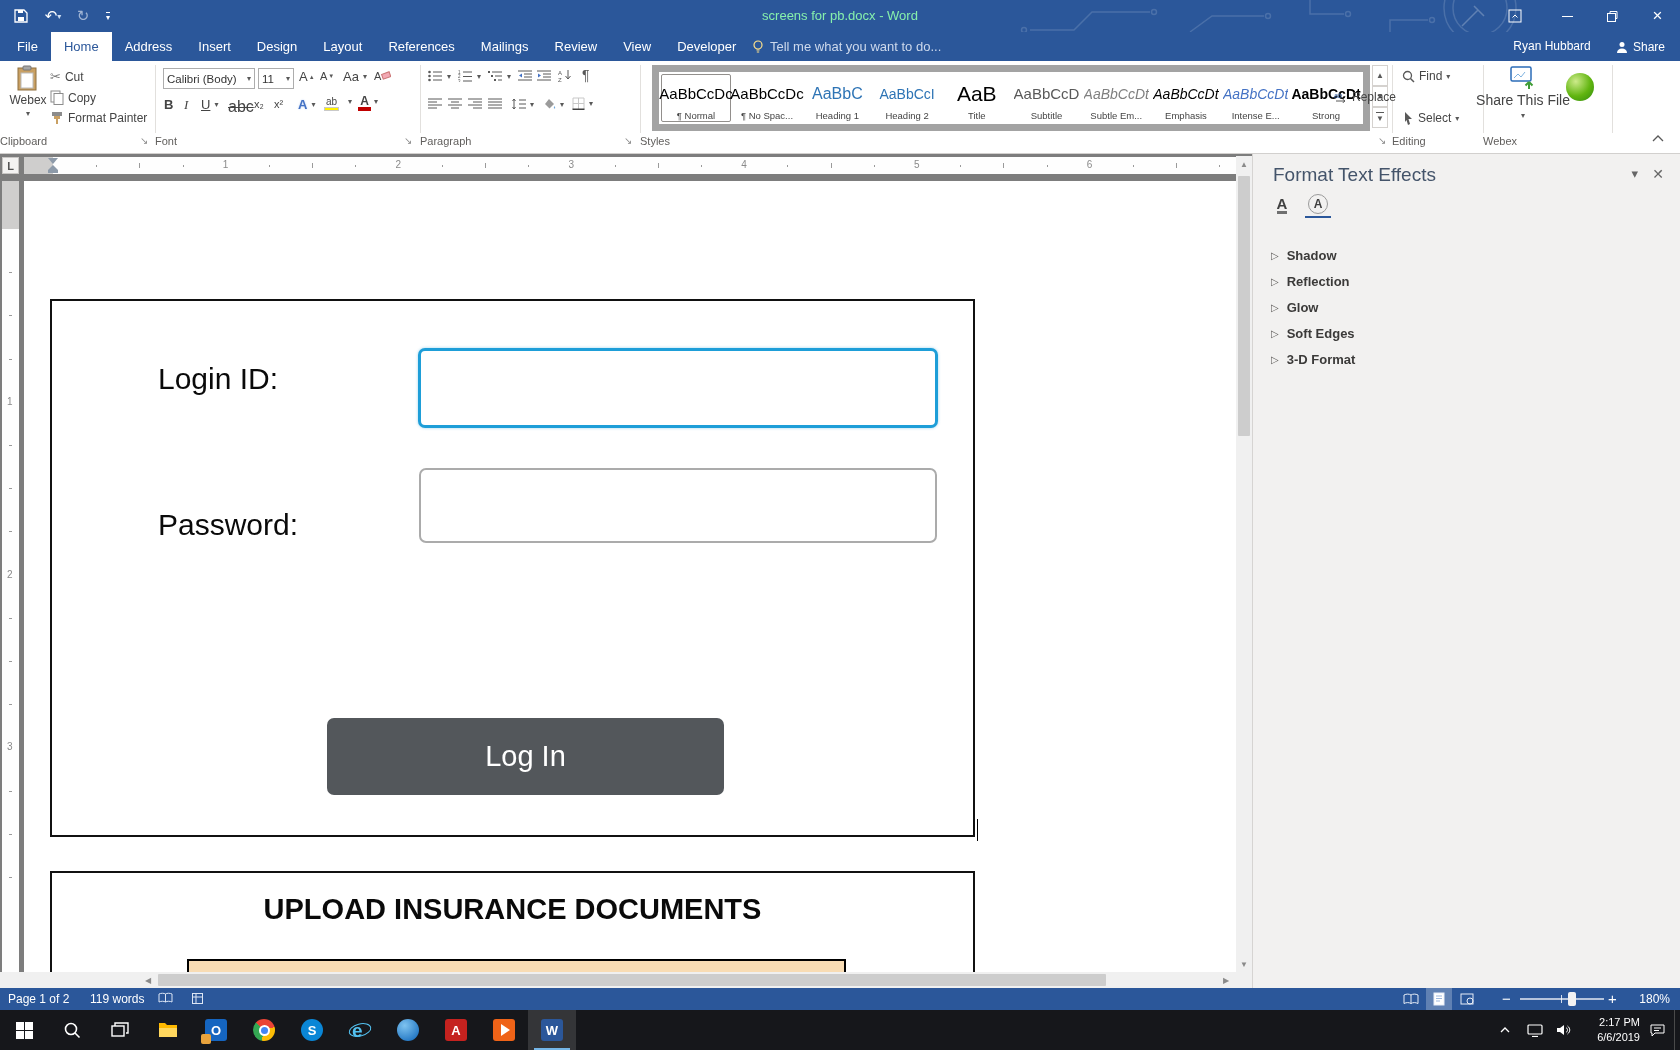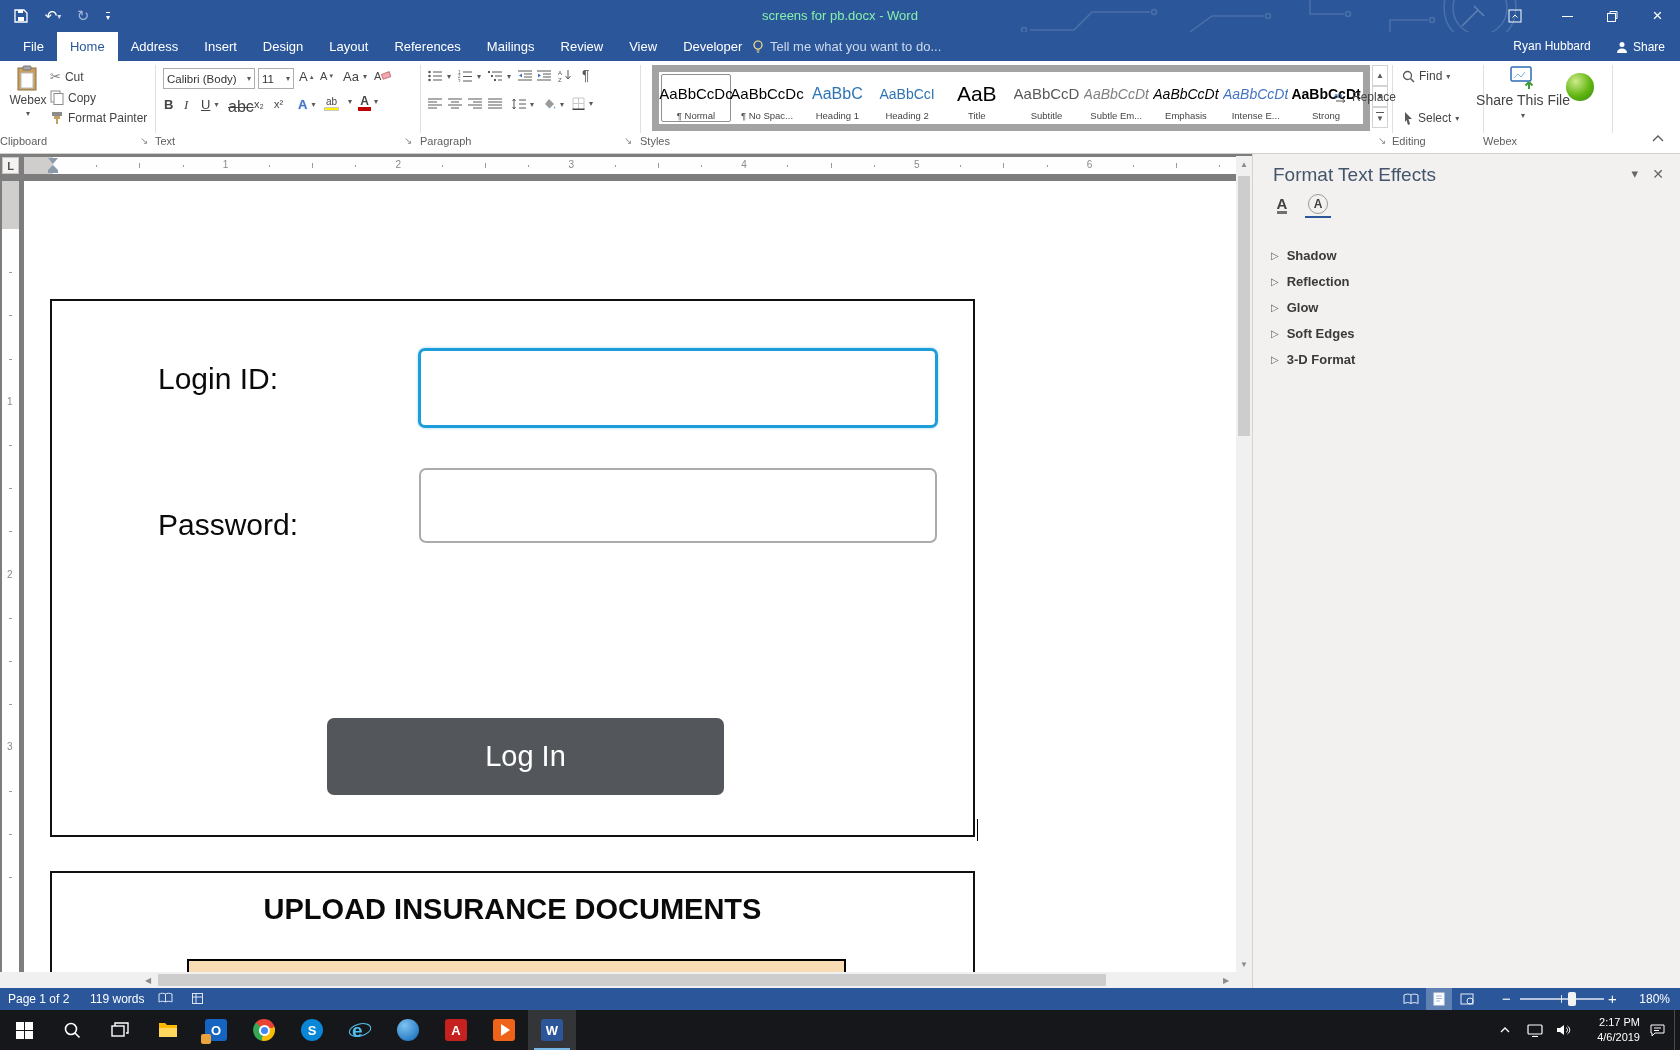--- a/index.html
+++ b/index.html
@@ -7,21 +7,21 @@
   body{position:relative;font-family:"Liberation Sans","DejaVu Sans",sans-serif;background:#fff;font-size:12px;color:#444}
   svg{display:block}
 
   
   #titlebar{position:absolute;left:0;top:0;width:1680px;height:32px;background:#2b579a;color:#fff}
   .qbtn{position:absolute;top:0;height:32px;width:26px;display:flex;align-items:center;justify-content:center;font-size:15px;color:#fff;cursor:default}
   #title-text{position:absolute;left:0;right:0;top:0;line-height:32px;text-align:center;font-size:13px;color:#86efac}
   .winbtn{position:absolute;top:0;width:45px;height:32px;display:flex;align-items:center;justify-content:center;font-size:15px}
 
   
-  #tabs-row{position:absolute;left:0;top:32px;width:1680px;height:29px;background:#2b579a;display:flex;align-items:stretch;padding-left:10px}
+  #tabs-row{position:absolute;left:0;top:32px;width:1680px;height:29px;background:#2b579a;display:flex;align-items:stretch;padding-left:4px}
   .tab{line-height:29px;padding:0 13px;font-size:13px;color:#fff;white-space:nowrap}
   .tab.active{background:#fff;color:#2b579a}
   #tellme{position:absolute;left:752px;top:0;height:29px;display:flex;align-items:center;gap:6px;color:#cdd9ec;font-size:13px}
   #user-name{position:absolute;left:1498px;top:0;width:108px;line-height:29px;text-align:center;font-size:12px;color:#fff}
   #share-btn{position:absolute;left:1606px;top:0;height:29px;display:flex;align-items:center;gap:5px;color:#fff;font-size:12px;padding:0 10px}
 
   
   #ribbon{position:absolute;left:0;top:61px;width:1680px;height:93px;background:#fff;border-bottom:1px solid #d2d0ce}
   .gdiv{position:absolute;top:4px;height:68px;width:1px;background:#e2e0dd}
   .glabel{position:absolute;top:74px;font-size:11px;color:#605e5c;text-align:left}
@@ -277,21 +277,21 @@
   <div class="rbtn" style="left:344px;top:36px;margin-left:4px">
       <span class="caret">▾</span>
     </div>
   <div class="rbtn" style="left:358px;top:34px;flex-direction:column;gap:0">
       <span style="font-size:12px;font-weight:bold;color:#444;line-height:12px">A</span>
       <span style="display:block;width:13px;height:4px;background:#c00000"></span>
     </div>
   <div class="rbtn" style="left:374px;top:36px">
       <span class="caret">▾</span>
     </div>
-  <div class="glabel" style="left:155px;width:265px">Text</div>
+  <div class="glabel" style="left:155px;width:265px">Font</div>
   <span class="launcher" style="left:404px">↘</span>
 
   <div class="rbtn" style="left:428px;top:9px">
     <svg width="15" height="12">
         <circle cx="1.5" cy="2" r="1.3" fill="#595959"></circle>
         <circle cx="1.5" cy="6" r="1.3" fill="#595959"></circle>
         <circle cx="1.5" cy="10" r="1.3" fill="#595959"></circle>
         <path d="M5 2h9M5 6h9M5 10h9" stroke="#595959"></path>
       </svg>
       <span class="caret">▾</span>
@@ -707,21 +707,21 @@
       </svg>
   </span>
   <span class="tray" style="left:1550px;width:26px">
     <svg width="15" height="12">
         <path d="M1 4h3l4-3v10l-4-3H1z" fill="#fff"></path>
         <path d="M10 3.5c2 1.5 2 3.5 0 5M11.5 2c3 2.3 3 5.7 0 8" stroke="#fff" fill="none"></path>
       </svg>
   </span>
   <span id="clock">
     <span>2:17 PM</span>
-    <span>4/6/2019</span>
+    <span>6/6/2019</span>
   </span>
   <span class="tray" style="left:1642px;width:30px">
     <svg width="15" height="13">
         <path d="M1 1h13v8H5l-3 3V9H1z" fill="none" stroke="#fff"></path>
         <path d="M4 4h7M4 6.5h5" stroke="#fff"></path>
       </svg>
   </span>
 </div>
 <div id="show-desktop"></div>
 

